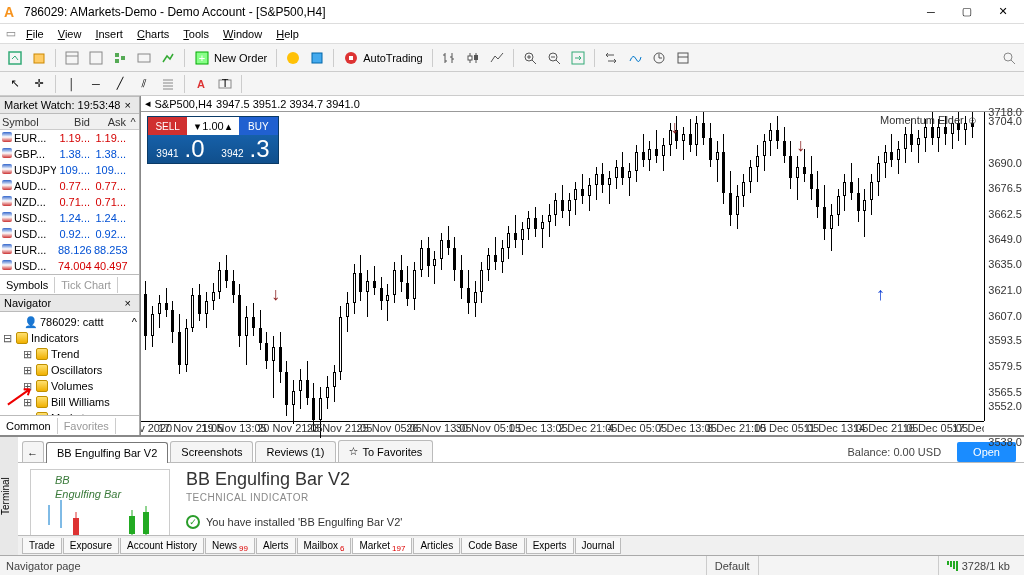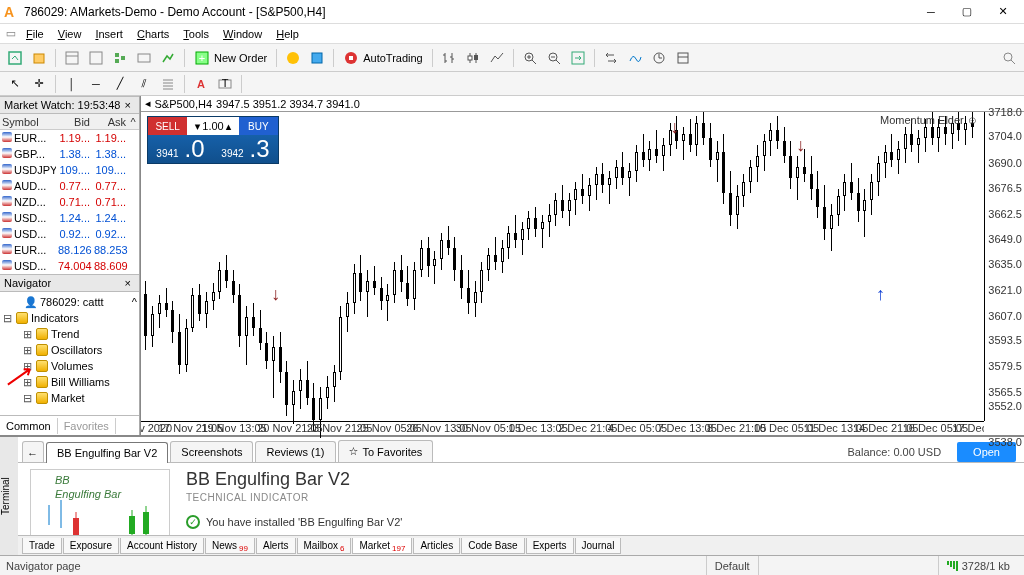--- a/index.html
+++ b/index.html
@@ -350,24 +350,28 @@
           </div>
           <div class="mw-row">
     <span class="c sym"><span class="flag" style="background:linear-gradient(#36c,#fff,#c33)"></span>EUR...</span>
     <span class="c bid blue">88.126</span>
     <span class="c ask blue">88.253</span>
     <span class="c sb"></span>
           </div>
           <div class="mw-row">
     <span class="c sym"><span class="flag" style="background:linear-gradient(#36c,#fff,#c33)"></span>USD...</span>
     <span class="c bid red">74.004</span>
-    <span class="c ask red">88.609</span>
+    <span class="c ask red">40.497</span>
     <span class="c sb"></span>
           </div>
         </div>
+    </div>
+    <div class="tabs-bottom">
+      <div class="tab">Symbols</div>
+      <div class="tab inactive">Tick Chart</div>
     </div>
 
     <div class="panel-hdr">
       <span>Navigator</span>
       <span class="x">×</span>
     </div>
     <div class="nav-tree" style="position:relative">
       <div class="nv" style="padding-left:22px">
           <span class="ic ic-user">👤</span>
           <span>786029: cattt</span>
@@ -957,21 +961,21 @@
               <span class="big">.3</span>
             </div>
         </div>
       </div>
       <div class="ind-label">
           <span>Momentum Elder</span>
           <span>☺</span>
         </div>
       <div class="price-scale" id="price-scale">
           <div class="price-tick" style="top:0px">3718.0</div>
-          <div class="price-tick" style="top:24px">3704.0</div>
+          <div class="price-tick" style="top:9px">3704.0</div>
           <div class="price-tick" style="top:51.333333333333336px">3690.0</div>
           <div class="price-tick" style="top:76.08333333333334px">3676.5</div>
           <div class="price-tick" style="top:101.75px">3662.5</div>
           <div class="price-tick" style="top:126.50000000000001px">3649.0</div>
           <div class="price-tick" style="top:152.16666666666669px">3635.0</div>
           <div class="price-tick" style="top:177.83333333333331px">3621.0</div>
           <div class="price-tick" style="top:203.5px">3607.0</div>
           <div class="price-tick" style="top:228.25px">3593.5</div>
           <div class="price-tick" style="top:253.91666666666669px">3579.5</div>
           <div class="price-tick" style="top:279.5833333333333px">3565.5</div>

